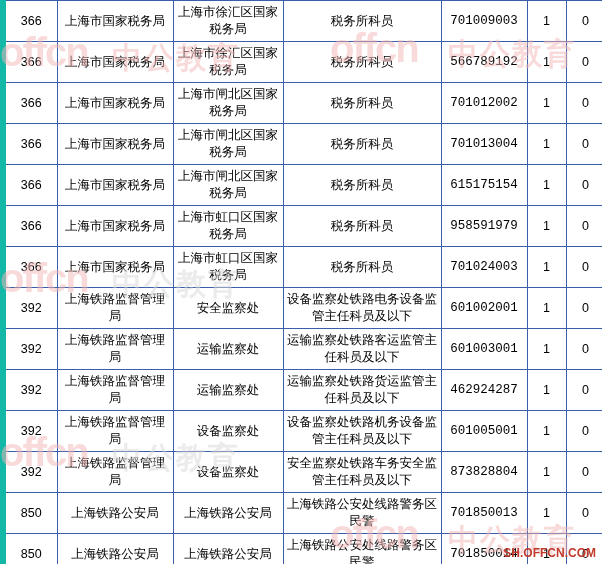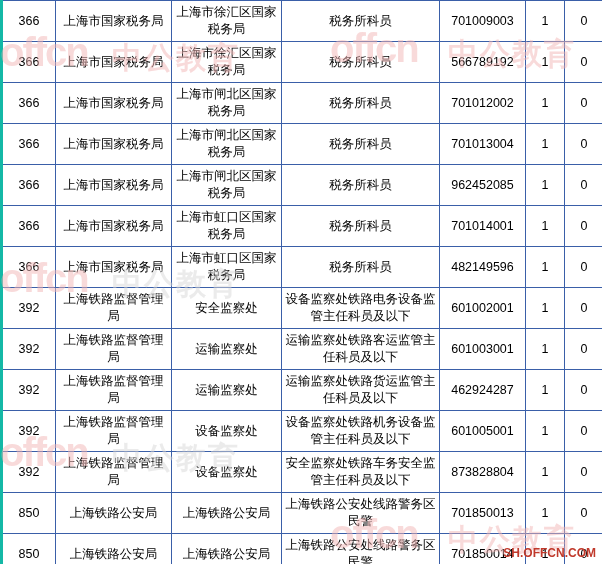--- a/index.html
+++ b/index.html
@@ -60,33 +60,33 @@
     border-top: none;
     border-left: none;
     font-size: 12.5px;
     color: #000;
     text-align: center;
     vertical-align: middle;
     line-height: 17px;
     padding: 3px 2px;
     background: transparent;
   }
-  table.grid td.first { border-left: 3px solid #14b8a6; }
+  table.grid td.first { border-left: 6px solid #14b8a6; }
   table.grid tr.firstrow td { border-top: 1px solid #3a5fa8; }
 
   col.c0 { width: 54px; }
   col.c1 { width: 116px; }
   col.c2 { width: 110px; }
   col.c3 { width: 158px; }
   col.c4 { width: 86px; }
   col.c5 { width: 39px; }
   col.c6 { width: 39px; }
 
   td.num { font-size: 12.5px; }
-  td.code { font-size: 12.5px; letter-spacing: 0px; }
+  td.code { font-size: 12.5px; letter-spacing: 0px; font-family: Liberation Mono, monospace; }
 
   
   .clip-row td {
     height: 8px;
     overflow: hidden;
     padding-bottom: 0;
     padding-top: 2px;
   }
 
   
@@ -166,39 +166,39 @@
       <td>税务所科员</td>
       <td class="code">701013004</td>
       <td>1</td>
       <td>0</td>
     </tr>
     <tr>
       <td class="first num">366</td>
       <td>上海市国家税务局</td>
       <td>上海市闸北区国家税务局</td>
       <td>税务所科员</td>
-      <td class="code">962452085</td>
+      <td class="code">615175154</td>
       <td>1</td>
       <td>0</td>
     </tr>
     <tr>
       <td class="first num">366</td>
       <td>上海市国家税务局</td>
       <td>上海市虹口区国家税务局</td>
       <td>税务所科员</td>
-      <td class="code">701014001</td>
+      <td class="code">958591979</td>
       <td>1</td>
       <td>0</td>
     </tr>
     <tr>
       <td class="first num">366</td>
       <td>上海市国家税务局</td>
       <td>上海市虹口区国家税务局</td>
       <td>税务所科员</td>
-      <td class="code">482149596</td>
+      <td class="code">701024003</td>
       <td>1</td>
       <td>0</td>
     </tr>
     <tr>
       <td class="first num">392</td>
       <td>上海铁路监督管理局</td>
       <td>安全监察处</td>
       <td>设备监察处铁路电务设备监管主任科员及以下</td>
       <td class="code">601002001</td>
       <td>1</td>

